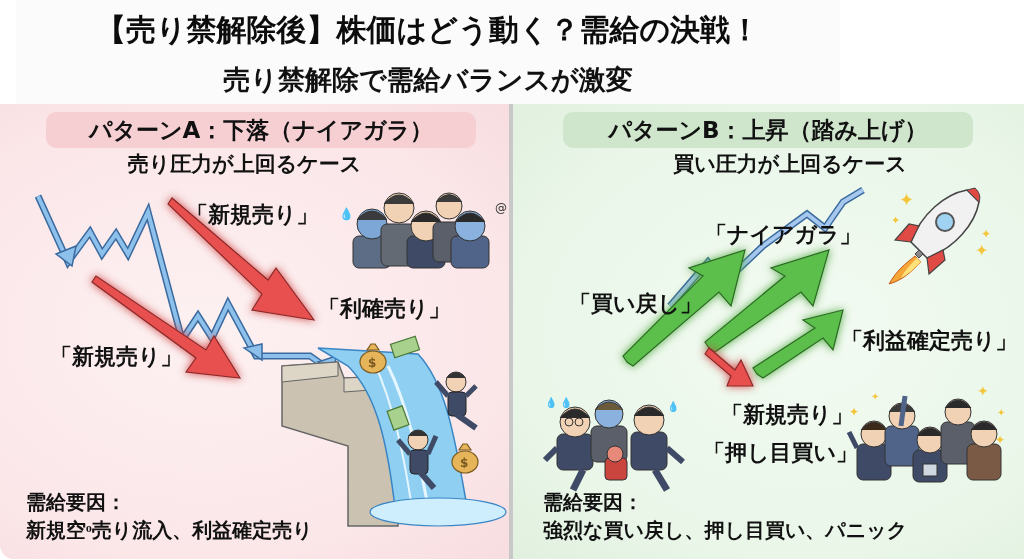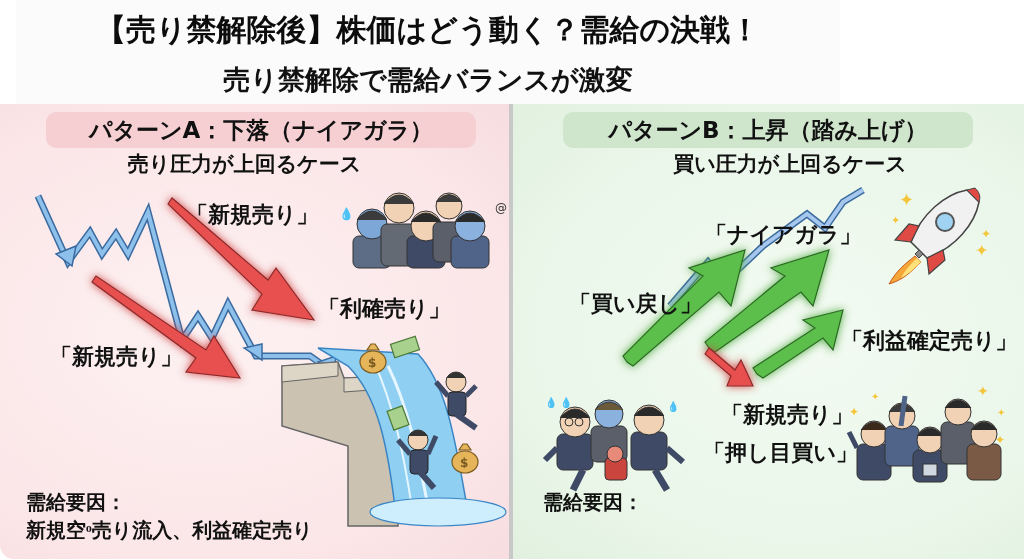--- a/index.html
+++ b/index.html
@@ -282,14 +282,15 @@
     </g>
     <text x="0" y="30" font-size="12" fill="#f3c53a">✦</text>
     <text x="22" y="14" font-size="10" fill="#f3c53a">✦</text>
     <text x="128" y="10" font-size="14" fill="#f3c53a">✦</text>
     <text x="148" y="30" font-size="10" fill="#f3c53a">✦</text>
     <text x="146" y="58" font-size="12" fill="#f3c53a">✦</text>
   </svg>
 
   <div class="factor" style="left:30px;top:384px;">
     <div>需給要因：</div>
+    <div>強烈な買い戻し、押し目買い、パニック</div>
   </div>
 </div>
 
 </body></html>

